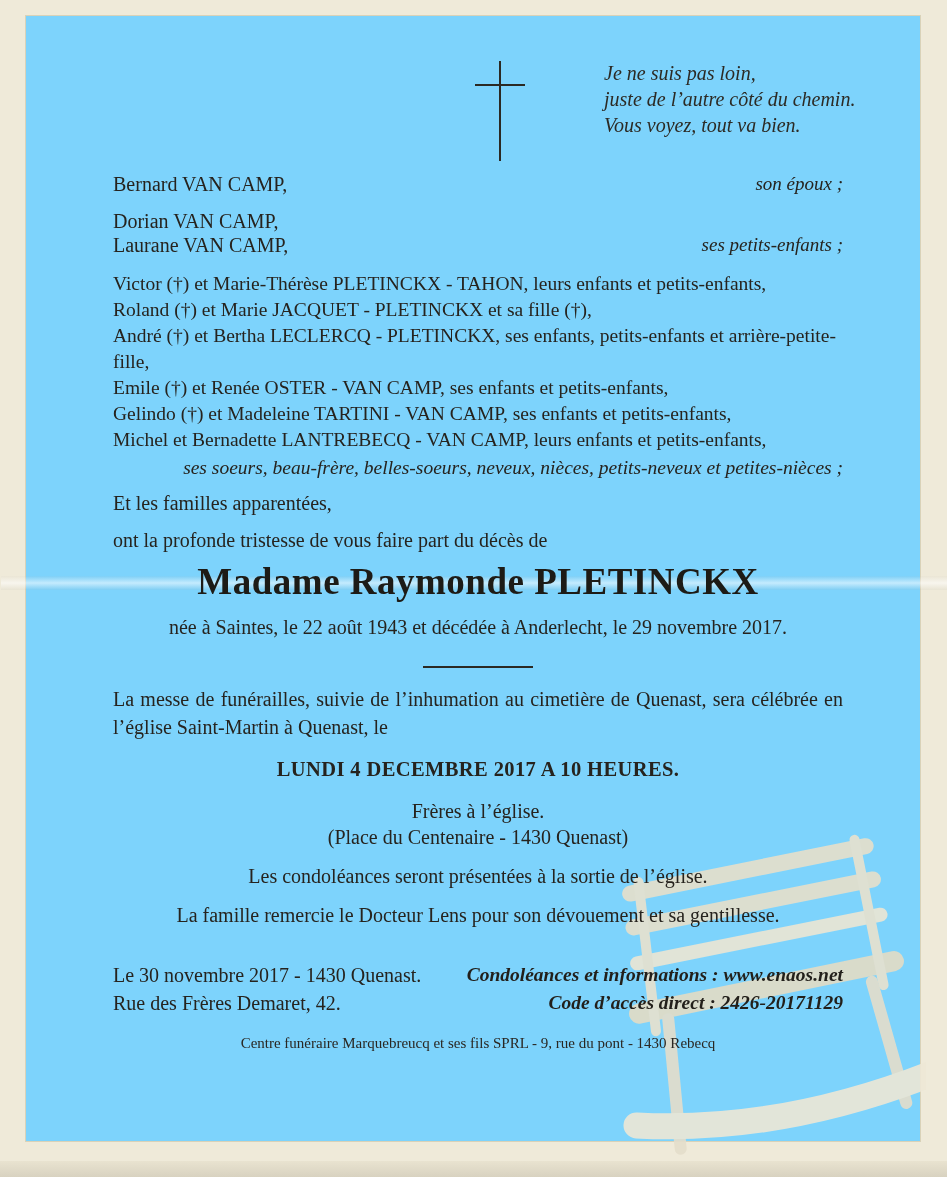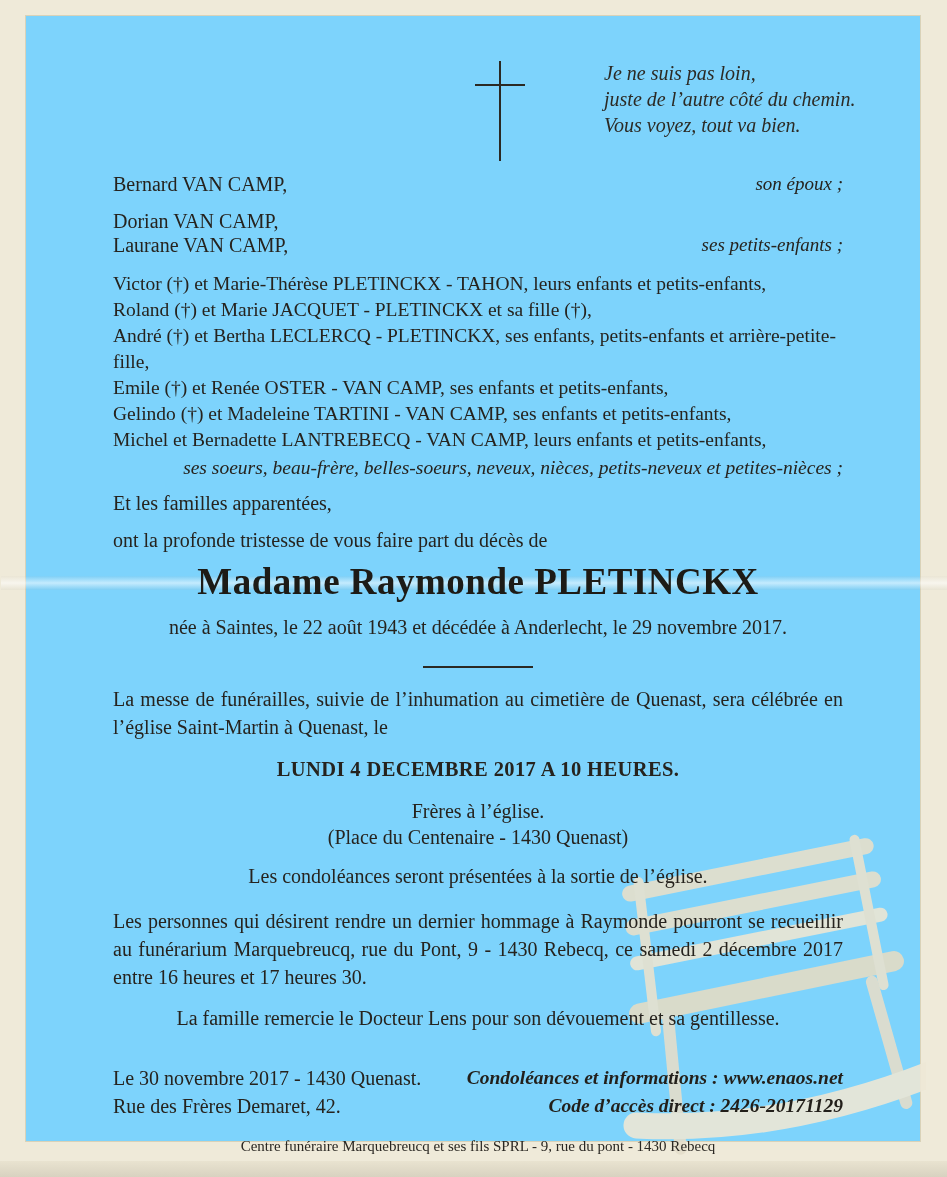--- a/index.html
+++ b/index.html
@@ -147,21 +147,20 @@
 
       <div class="mass-para">La messe de funérailles, suivie de l’inhumation au cimetière de Quenast, sera célébrée en l’église Saint-Martin à Quenast, le</div>
 
       <div class="datetime-line">LUNDI 4 DECEMBRE 2017 A 10 HEURES.</div>
 
       <div class="meeting-line">Frères à l’église.</div>
       <div class="meeting-place">(Place du Centenaire - 1430 Quenast)</div>
 
       <div class="condolences-line">Les condoléances seront présentées à la sortie de l’église.</div>
 
-      <div class="viewing-para">Les personnes qui désirent rendre un dernier hommage à Raymonde pourront se recueillir au funérarium Marquebreucq, rue du Pont, 9 - 1430 Rebecq, ce samedi 2 décembre 2017 entre 16 heures et 17 heures 30.</div>
 
       <div class="thanks-line">La famille remercie le Docteur Lens pour son dévouement et sa gentillesse.</div>
 
       <div class="footer-cols">
         <div class="footer-left">
           <div>Le 30 novembre 2017 - 1430 Quenast.</div>
           <div>Rue des Frères Demaret, 42.</div>
         </div>
         <div class="footer-right">
           <div>Condoléances et informations : www.enaos.net</div>

